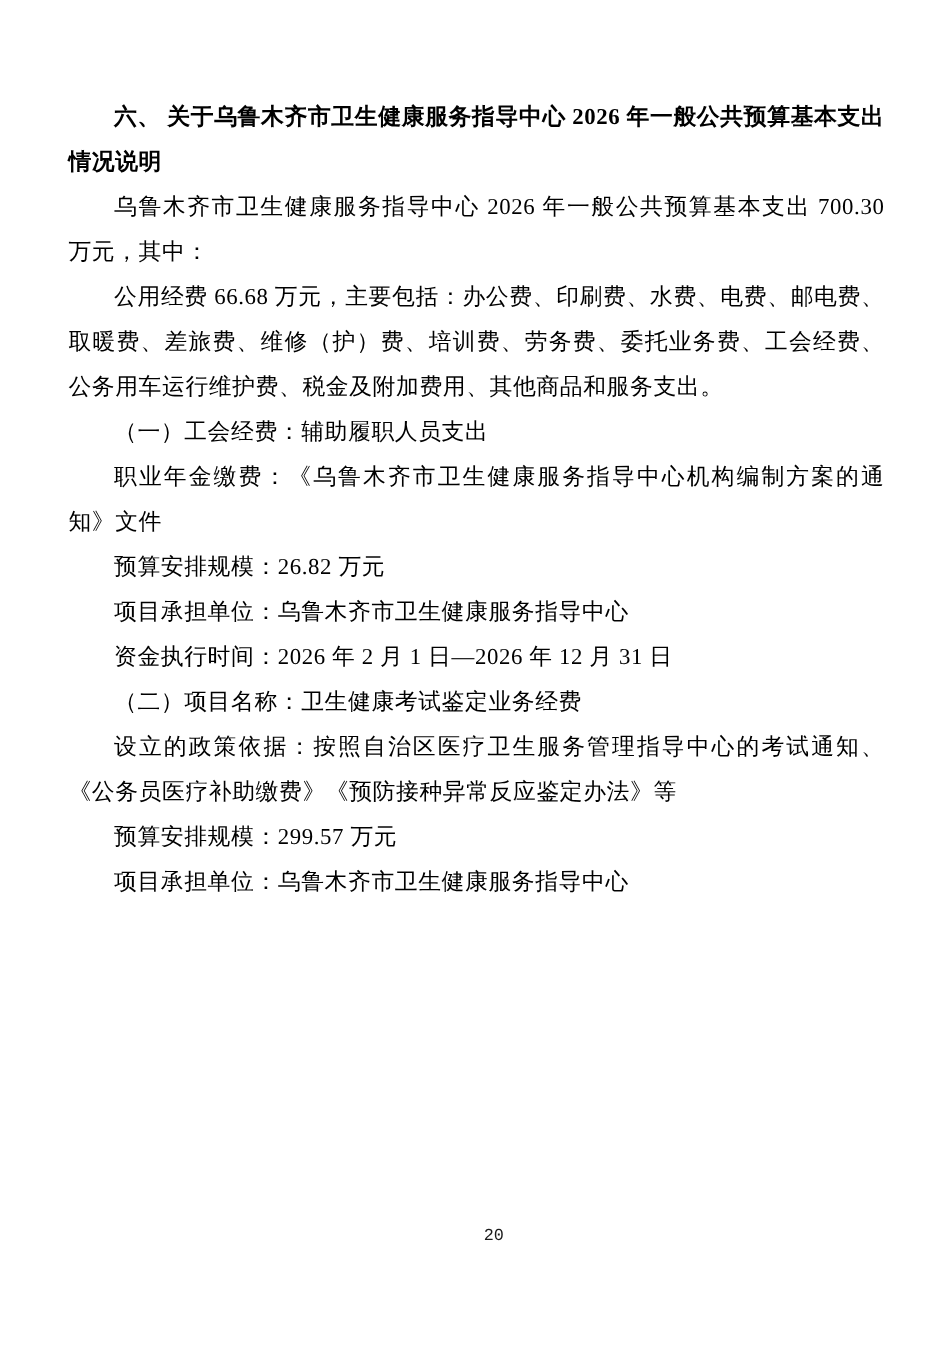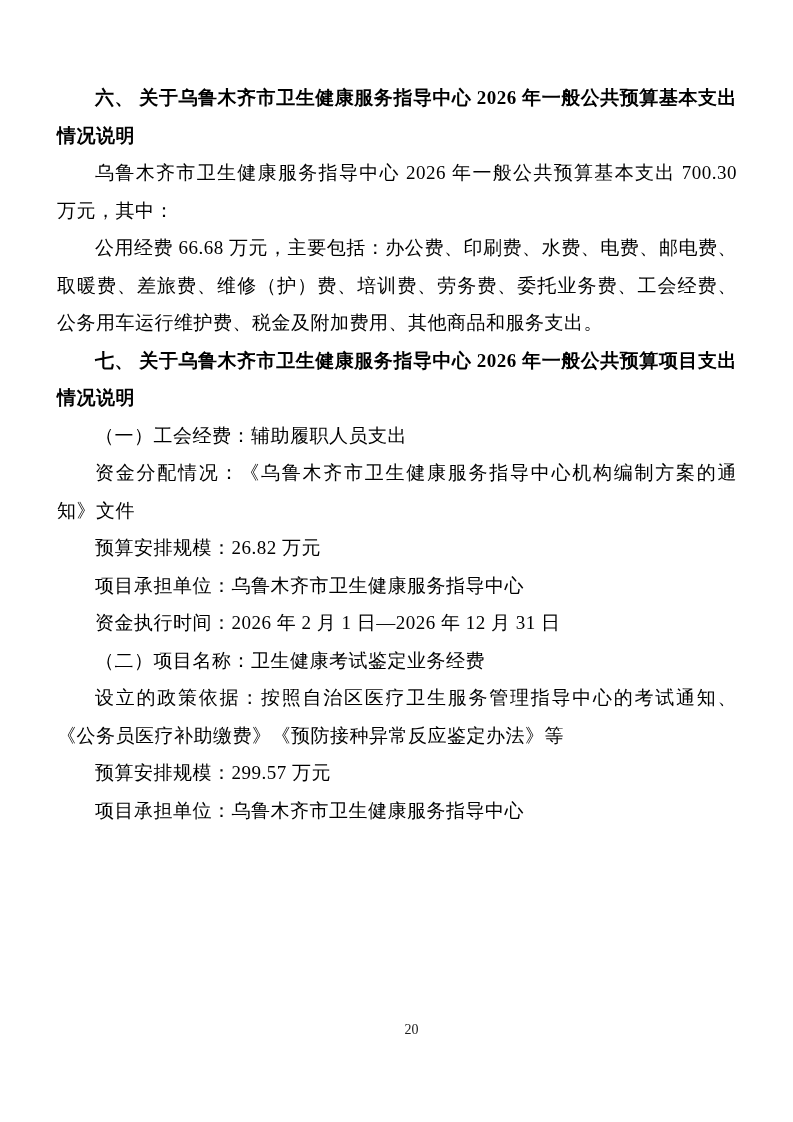--- a/index.html
+++ b/index.html
@@ -33,37 +33,36 @@
   }
   .content p.heading {
     font-weight: bold;
   }
   .page-footer {
     position: absolute;
     left: 16px;
     right: 0;
     top: 1022px;
     text-align: center;
-    font-family: Liberation Serif, serif;
+    font-family: Liberation Mono, monospace;
     font-size: 14px;
     color: #1a1a1a;
     padding-left: 14px;
   }
 </style>
 </head>
 <body>
 
 <div class="page">
   <main class="content">
       <p class="heading">六、 关于乌鲁木齐市卫生健康服务指导中心 2026 年一般公共预算基本支出情况说明</p>
       <p class="para">乌鲁木齐市卫生健康服务指导中心 2026 年一般公共预算基本支出 700.30 万元，其中：</p>
       <p class="para">公用经费 66.68 万元，主要包括：办公费、印刷费、水费、电费、邮电费、取暖费、差旅费、维修（护）费、培训费、劳务费、委托业务费、工会经费、公务用车运行维护费、税金及附加费用、其他商品和服务支出。</p>
-      <p class="heading">七、 关于乌鲁木齐市卫生健康服务指导中心 2026 年一般公共预算项目支出情况说明</p>
       <p class="para">（一）工会经费：辅助履职人员支出</p>
-      <p class="para">资金分配情况：《乌鲁木齐市卫生健康服务指导中心机构编制方案的通知》文件</p>
+      <p class="para">职业年金缴费：《乌鲁木齐市卫生健康服务指导中心机构编制方案的通知》文件</p>
       <p class="para">预算安排规模：26.82 万元</p>
       <p class="para">项目承担单位：乌鲁木齐市卫生健康服务指导中心</p>
       <p class="para">资金执行时间：2026 年 2 月 1 日—2026 年 12 月 31 日</p>
       <p class="para">（二）项目名称：卫生健康考试鉴定业务经费</p>
       <p class="para">设立的政策依据：按照自治区医疗卫生服务管理指导中心的考试通知、《公务员医疗补助缴费》《预防接种异常反应鉴定办法》等</p>
       <p class="para">预算安排规模：299.57 万元</p>
       <p class="para">项目承担单位：乌鲁木齐市卫生健康服务指导中心</p>
     </main>
   <footer class="page-footer">
     <span>20</span>

